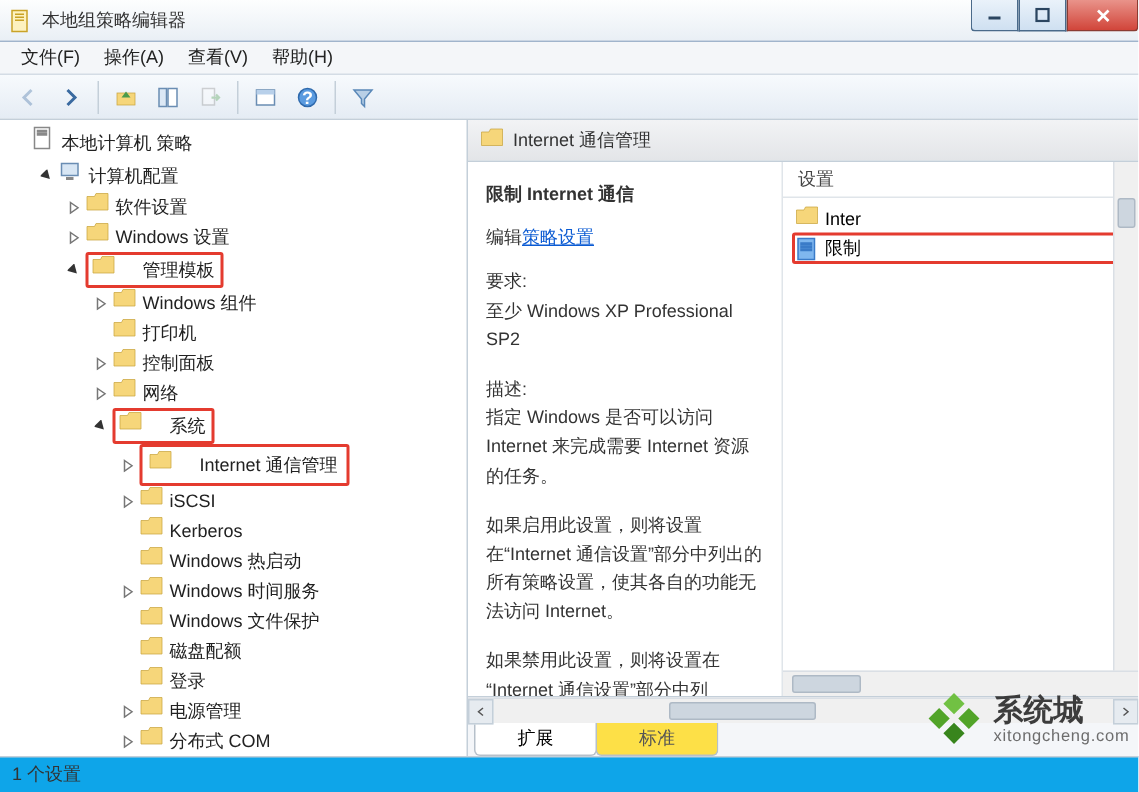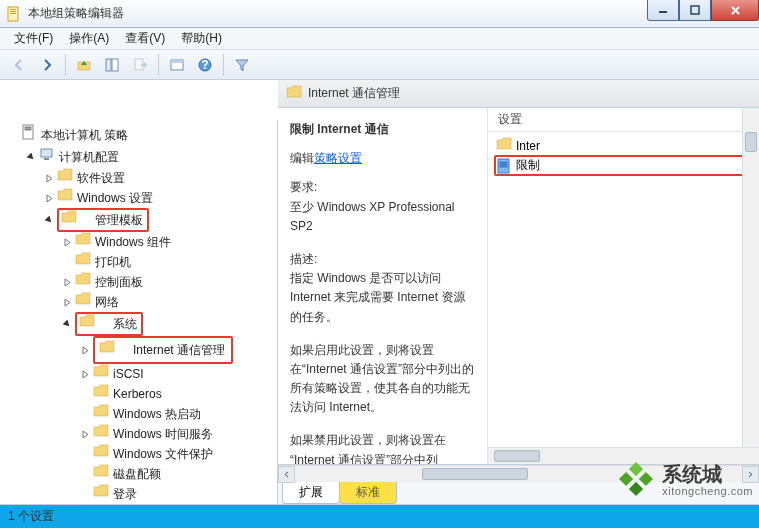--- a/index.html
+++ b/index.html
@@ -20,21 +20,21 @@
   .menubar .item { padding:2px 6px; color:#222; cursor:default; }
 
   
   .toolbar { height:30px; background:linear-gradient(#f7fafd,#e5ecf4); border-bottom:1px solid #c4cfd9; display:flex; align-items:center; padding-left:6px; gap:2px; }
   .tbtn { width:26px; height:24px; display:flex; align-items:center; justify-content:center; border:1px solid transparent; border-radius:3px; }
   .sep { width:1px; height:22px; background:#c4cfd9; margin:0 3px; }
   .dis { opacity:.35; }
 
   
   .content { position:absolute; top:80px; left:0; right:0; bottom:24px; display:flex; }
-  .leftpane { width:278px; border-right:1px solid #c4cfd9; background:#fff; overflow:hidden; position:relative;margin-top:40px; }
+  .leftpane { width:312px; border-right:1px solid #c4cfd9; background:#fff; overflow:hidden; position:relative; }
   .rightpane { flex:1; display:flex; flex-direction:column; overflow:hidden; position:relative; }
 
   
   .tree { padding:4px 0 4px 6px; line-height:20px; color:#222; user-select:none; }
   .tree ul { list-style:none; padding-left:18px; }
   .row { display:flex; align-items:center; gap:2px; white-space:nowrap; padding:0 2px; }
   .tw { width:11px; height:11px; display:inline-flex; align-items:center; justify-content:center; color:#555; }
   .tw.empty { visibility:hidden; }
   .folder { width:16px; height:14px; flex-shrink:0; }
   .lbl { padding:0 2px; }
@@ -57,21 +57,21 @@
   .gearico { width:16px; height:16px; flex-shrink:0; }
 
   
   .rscroll { position:absolute; right:0; top:0; bottom:0; width:17px; background:#f0f0f0; border-left:1px solid #dadfe5;}
   .rscroll .thumb { position:absolute; left:2px; right:2px; top:24px; height:20px; background:#cdd6df; border:1px solid #aeb9c5; border-radius:2px;}
   .hscroll { position:absolute; left:0; right:0; bottom:0; height:17px; background:#f0f0f0; border-top:1px solid #dadfe5;}
   .hscroll .thumb { position:absolute; top:2px; bottom:2px; left:6px; width:46px; background:#cdd6df; border:1px solid #aeb9c5; border-radius:2px;}
 
   
   .tabs { height:22px; display:flex; align-items:flex-end; padding-left:4px; gap:-1px; background:#f4f6f9;}
-  .tab { border:1px solid #b6c0ca; border-top:none; padding:3px 16px 2px; background:#fff; border-radius:0 0 4px 4px; margin-right:-1px; font-size:12px; cursor:default; }
+  .tab { border:1px solid #b6c0ca; border-top:none; padding:3px 28px 2px; background:#fff; border-radius:0 0 4px 4px; margin-right:-1px; font-size:12px; cursor:default; }
   .tab.inactive { background:#fde047; color:#555; }
 
   
   .statusbar { position:absolute; left:0; right:0; bottom:0; height:24px; border-top:1px solid #c4cfd9; background:#0ea5e9; display:flex; align-items:center; padding-left:8px; color:#333; }
 
   
   .watermark { position:absolute; right:6px; bottom:26px; display:flex; align-items:center; gap:6px; opacity:.95; }
   .watermark .logotxt1 { font-size:20px; font-weight:bold; color:#333; }
   .watermark .logotxt2 { font-size:11px; color:#666; letter-spacing:.5px;}
   

